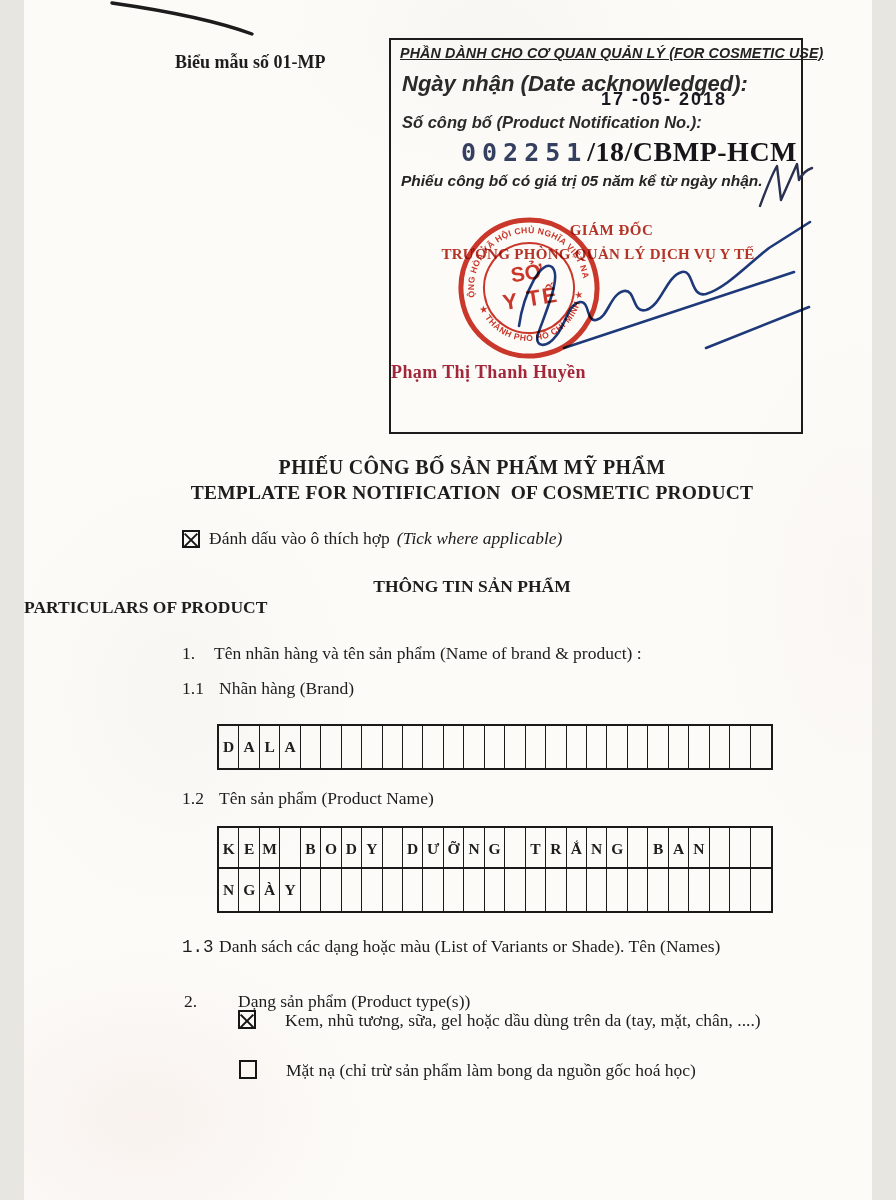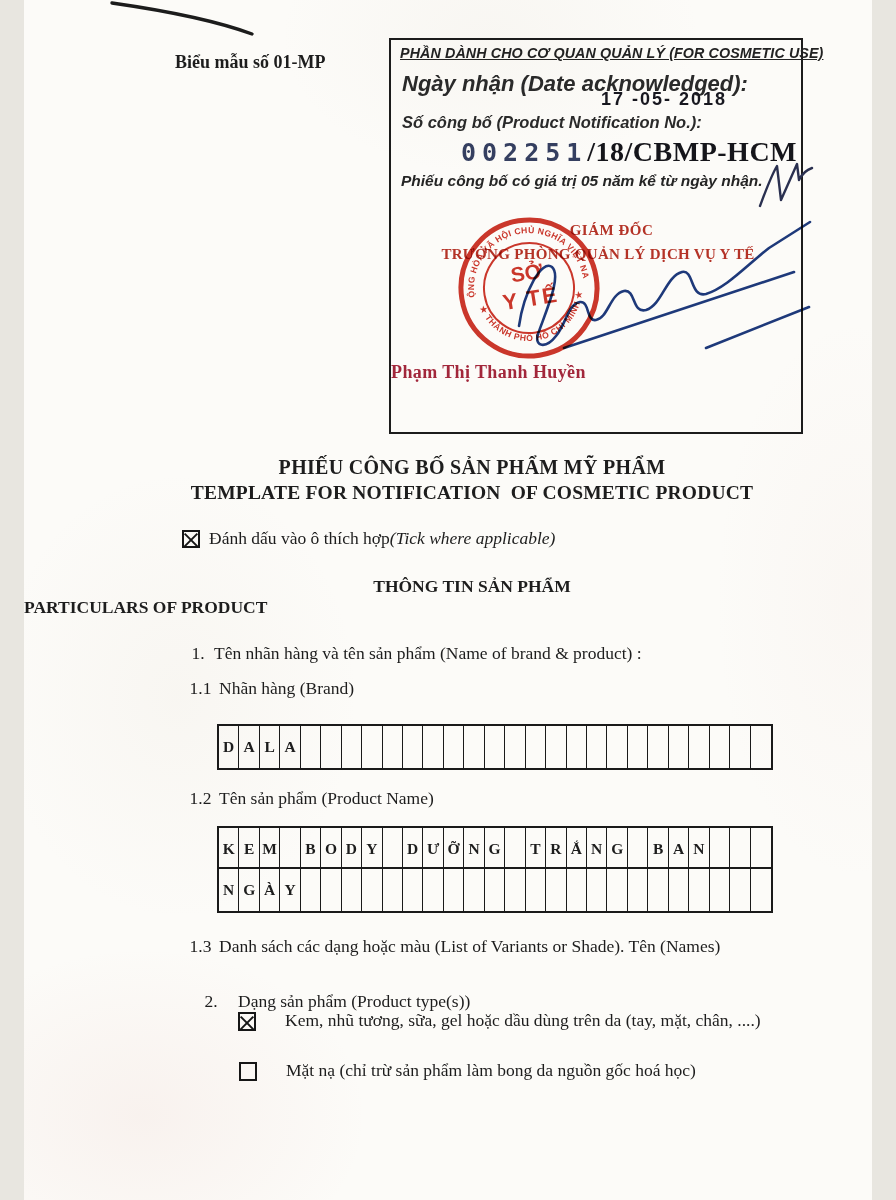--- a/index.html
+++ b/index.html
@@ -42,49 +42,49 @@
   .signature{left:103px;top:166px;mix-blend-mode:multiply;}
   .paraph{left:728px;top:158px;}
   
   .edge-stamp-1{left:850px;top:236px;mix-blend-mode:multiply;opacity:0.95;transform:rotate(-18deg);}
   .edge-stamp-2{left:851px;top:388px;mix-blend-mode:multiply;opacity:0.85;transform:rotate(-10deg);}
   
   .title-vi{left:0;top:456px;width:896px;text-align:center;font-size:20px;font-weight:bold;letter-spacing:0.3px;}
   .title-en{left:0;top:482px;width:896px;text-align:center;font-size:19.5px;font-weight:bold;letter-spacing:0.2px;white-space:pre;}
   .tick-row{left:158px;top:528px;display:flex;align-items:center;font-size:17.5px;}
   .tick-row .txt{margin-left:9px;}
-  .tick-row .en{font-style:italic;}
+  .tick-row .en{font-style:italic;margin-left:7px;}
   .sect-vi{left:0;top:576px;width:896px;text-align:center;font-size:17.5px;font-weight:bold;}
   .sect-en{left:0;top:597px;width:896px;text-align:left;font-size:17.5px;font-weight:bold;}
   
-  .item{font-size:17.5px;white-space:nowrap;text-align:center;}
+  .item{font-size:17.5px;white-space:nowrap;}
   .item .num{display:inline-block;}
   .it1{left:158px;top:643px;} .it1 .num{width:32px;}
   .it11{left:158px;top:678px;} .it11 .num{width:37px;}
   .it12{left:158px;top:788px;} .it12 .num{width:37px;}
-  .it13{left:158px;top:936px;} .it13 .num{width:37px;}
+  .it13{left:158px;top:936px;} .it13 .num{width:37px;font-family:Liberation Mono, monospace;}
   .it2{left:160px;top:991px;} .it2 .num{width:54px;}
   
   .grid{left:193px;width:552px;border:2px solid #1a1a1a;display:grid;
     grid-template-columns:repeat(27,1fr);background:transparent;}
   .grid-brand{top:724px;height:42px;}
   .grid-prod1{top:826px;height:41px;border-bottom:none;}
   .grid-prod2{top:867px;height:42px;}
   .grid .cell{border-right:1.5px solid #1a1a1a;display:flex;align-items:center;justify-content:center;
     font-size:15.5px;font-weight:bold;font-family:"Liberation Serif", serif;overflow:hidden;}
   .grid .cell:last-child{border-right:none;}
   
   .cb{position:relative;display:inline-block;width:18px;height:18px;border:2px solid #161616;
     box-sizing:border-box;flex:none;}
   .cb.small{width:18px;height:19px;}
   .cb.checked::before,.cb.checked::after{content:"";position:absolute;left:-2px;right:-2px;top:50%;
     height:2px;background:#161616;}
   .cb.checked::before{transform:rotate(45deg);}
   .cb.checked::after{transform:rotate(-45deg);}
-  .opt{display:flex;align-items:flex-end;font-size:17.5px;}
+  .opt{display:flex;align-items:flex-start;font-size:17.5px;}
   .opt1{left:214px;top:1010px;} .opt2{left:215px;top:1060px;}
   .opt .txt{margin-left:29px;white-space:nowrap;}
   .opt-en{left:261px;top:1036px;font-size:17px;font-style:italic;white-space:nowrap;}
   svg text{font-family:"Liberation Sans", sans-serif;}
 </style>
 </head>
 <body>
 
 <div class="page">
 

